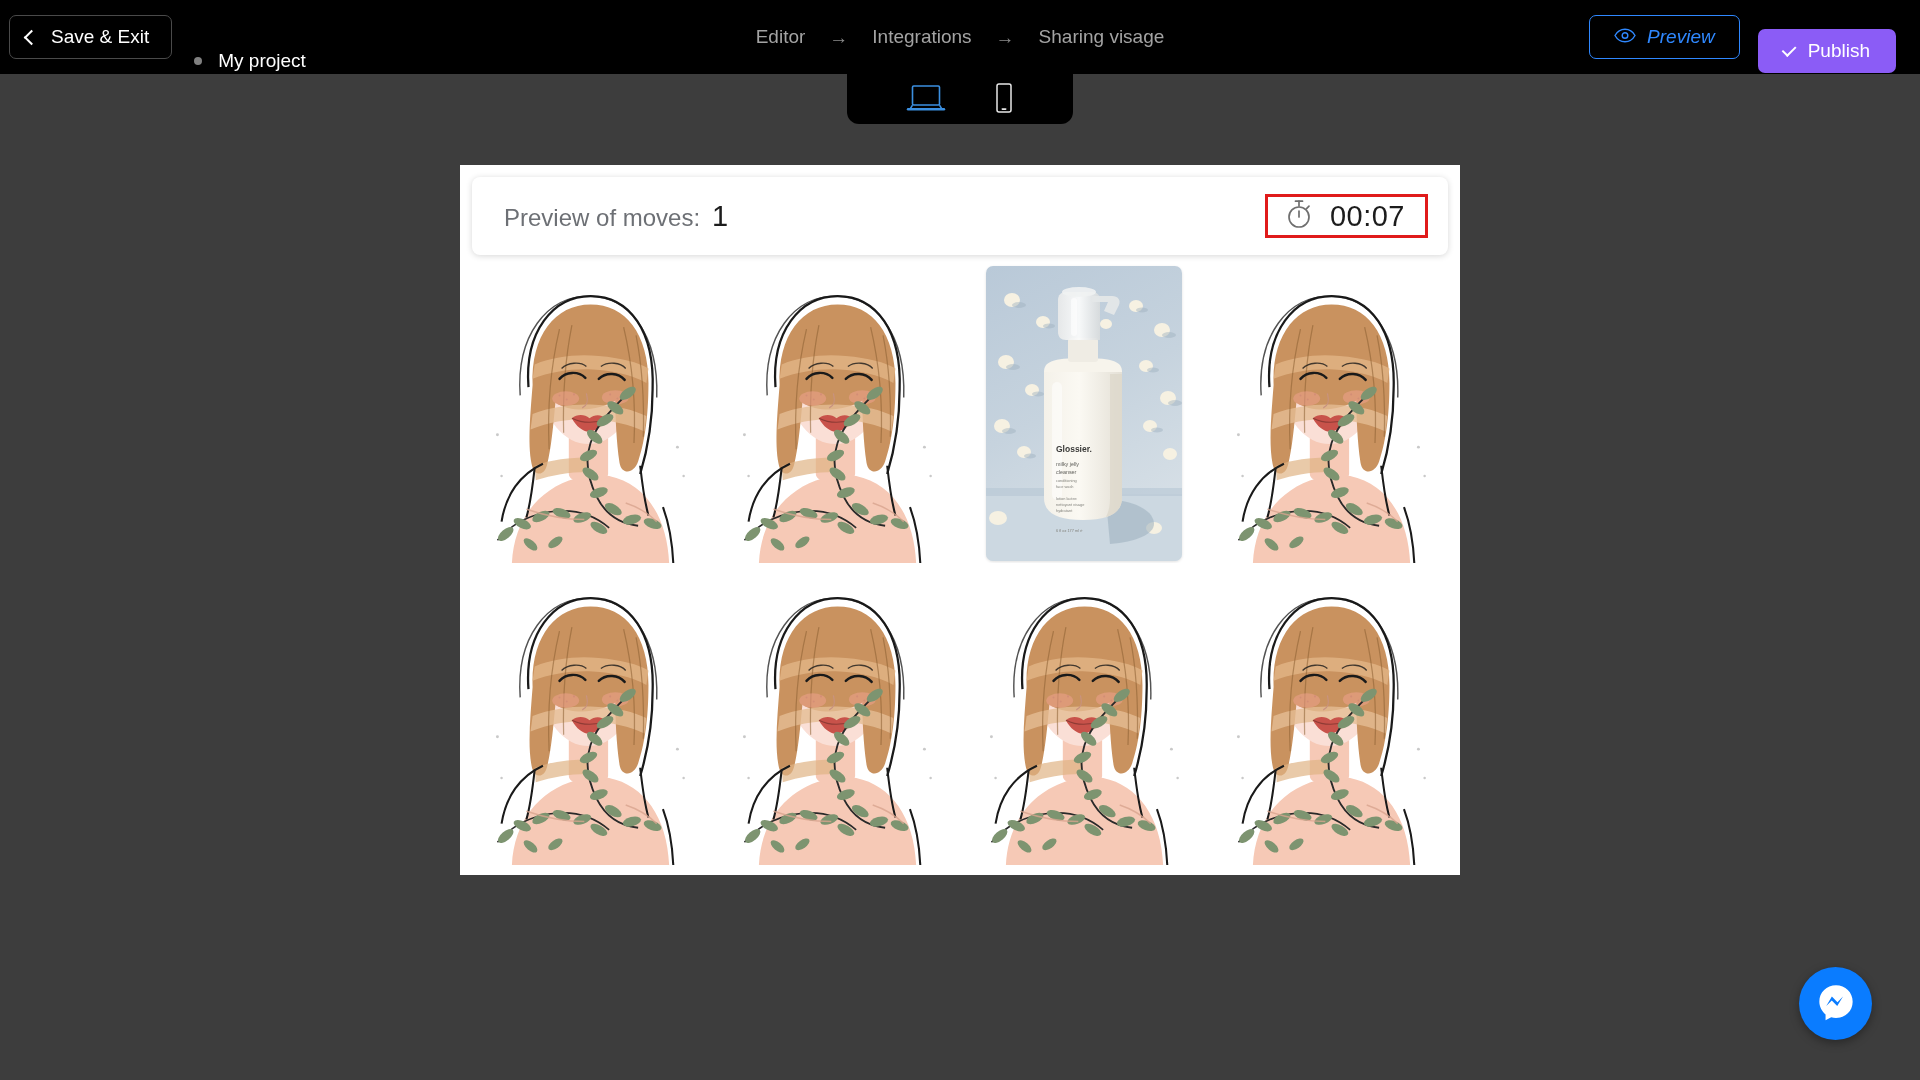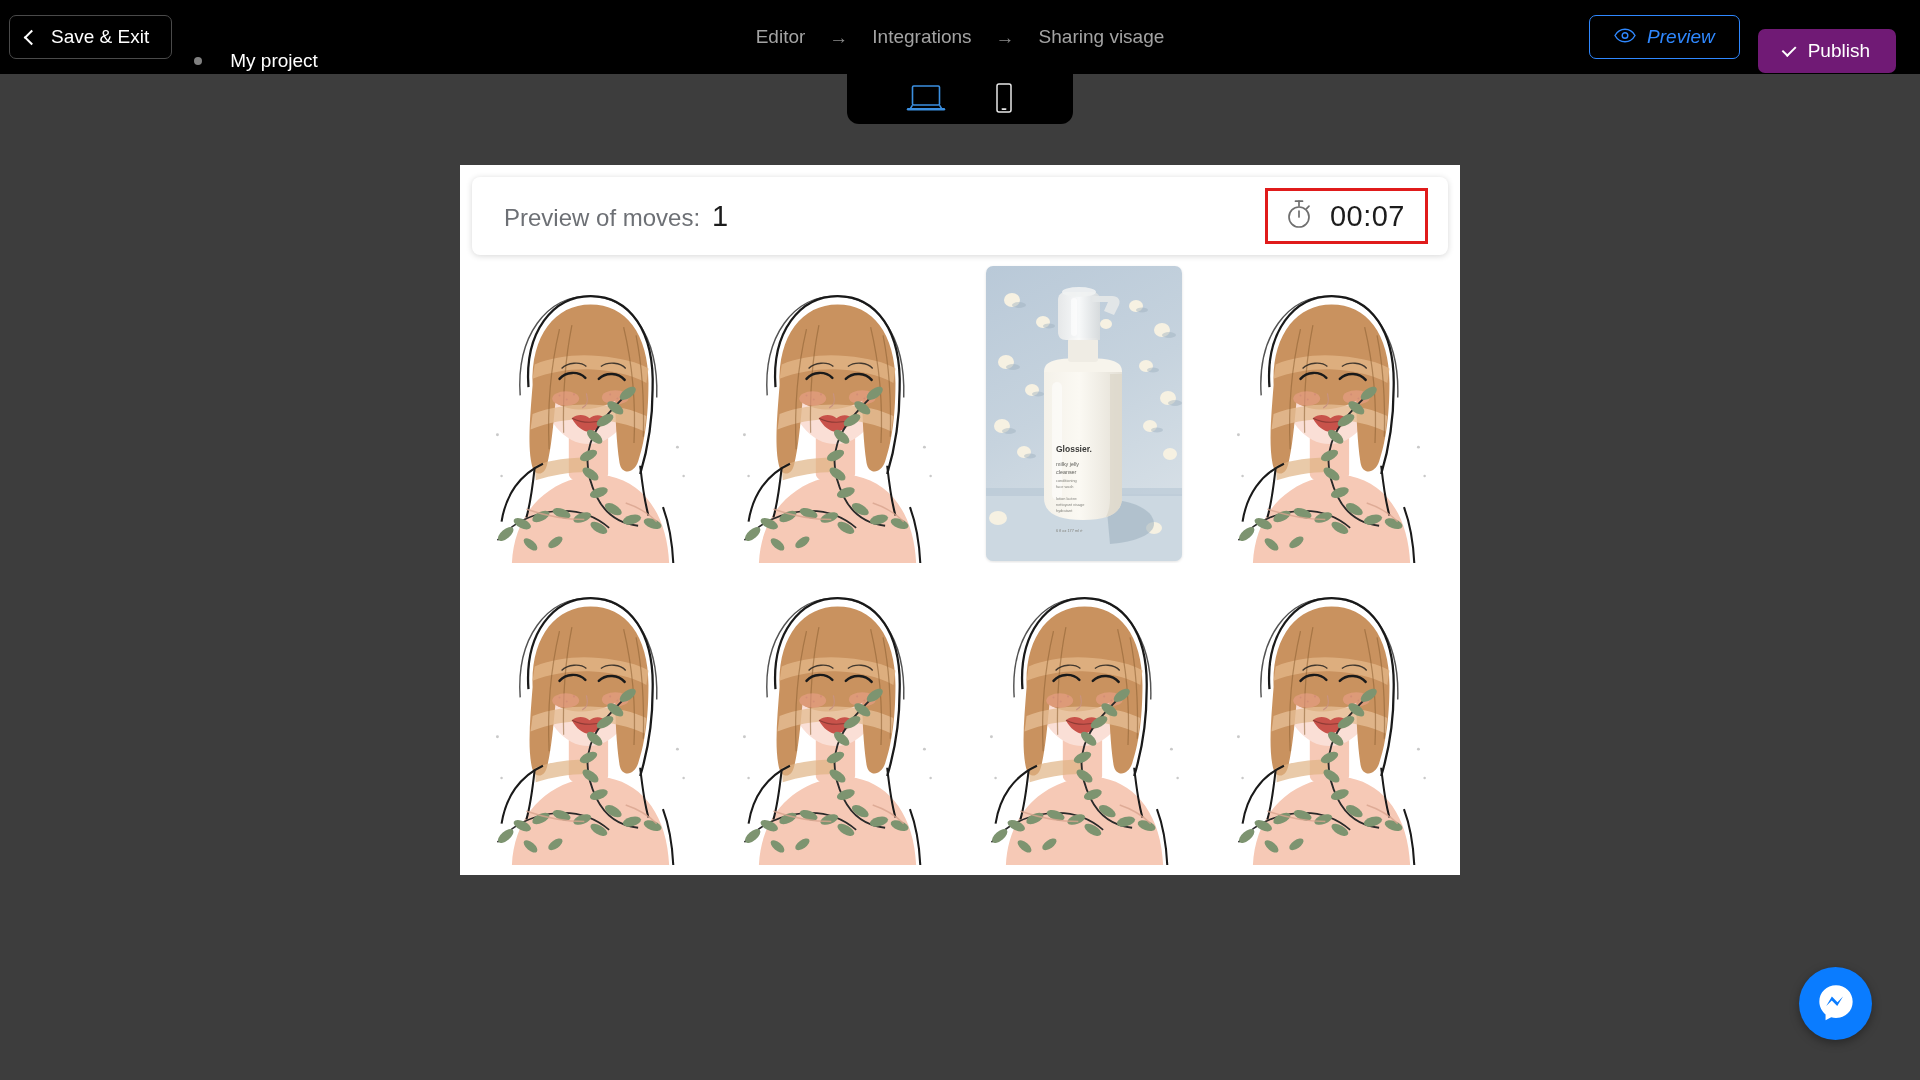--- a/index.html
+++ b/index.html
@@ -51,21 +51,21 @@
     width: 11px; height: 11px;
     border-left: 2px solid #ffffff;
     border-bottom: 2px solid #ffffff;
     transform: rotate(45deg);
     margin-right: 2px;
   }
 
   .project-name {
     display: flex;
     align-items: center;
-    gap: 28px;
+    gap: 16px;
     color: #ffffff;
     font-size: 19px;
     white-space: nowrap;
     margin-top: 48px;
   }
   .status-dot {
     width: 8px; height: 8px;
     border-radius: 50%;
     background: #808080;
     display: inline-block;
@@ -126,21 +126,21 @@
   }
 
   .publish-btn {
     display: flex;
     align-items: center;
     gap: 11px;
     height: 44px;
     padding: 0 26px;
     border: none;
     border-radius: 7px;
-    background: #701a75;
+    background: #8b5cf6;
     color: #ffffff;
     font-size: 19px;
     cursor: pointer;
     font-family: inherit;
     white-space: nowrap;
     margin-top: 28px;
   }
 
   .check-icon {
     display: inline-block;
@@ -213,21 +213,21 @@
     font-size: 29px;
   }
 
   .timer-box {
     display: flex;
     align-items: center;
     gap: 16px;
     border: 3px solid #e01b1b;
     background: #ffffff;
     padding: 7px 20px 7px 16px;
-    height: 56px;
+    height: 44px;
   }
   .timer-value {
     font-size: 29px;
     color: #1c1c1c;
     letter-spacing: 0.5px;
   }
 
   .card-grid {
     margin: 8px 10px 0 10px;
     display: grid;

